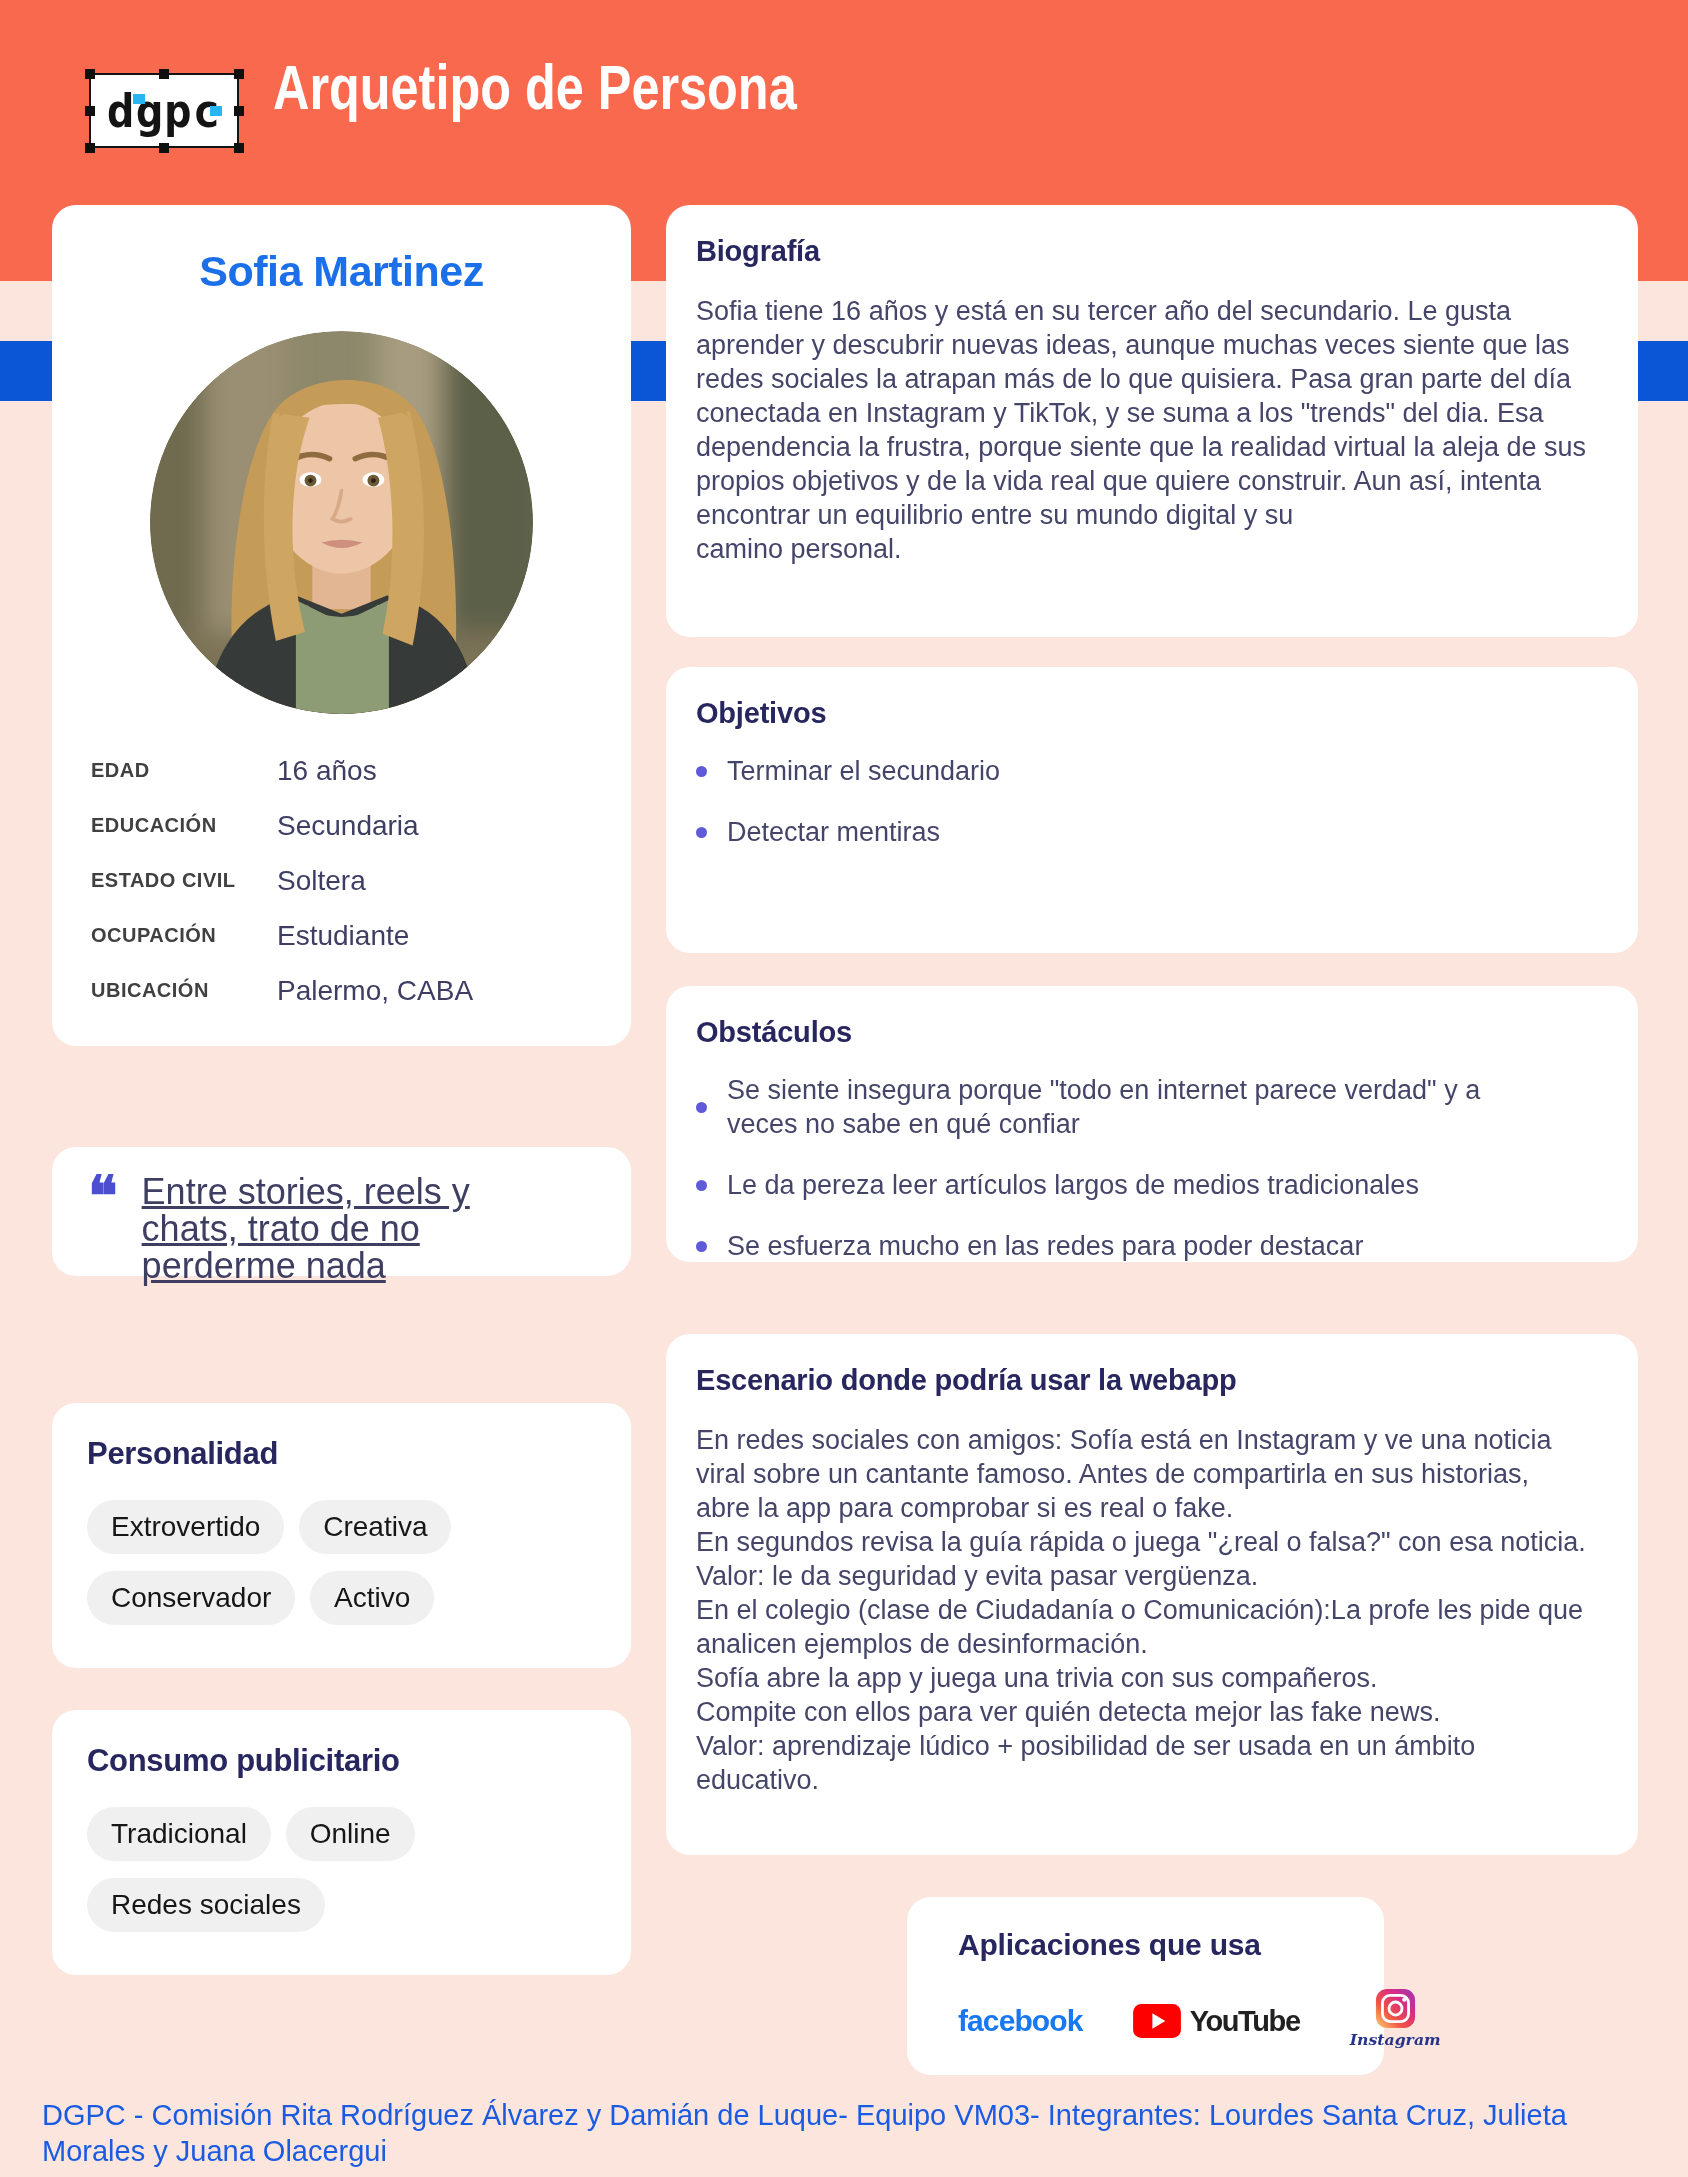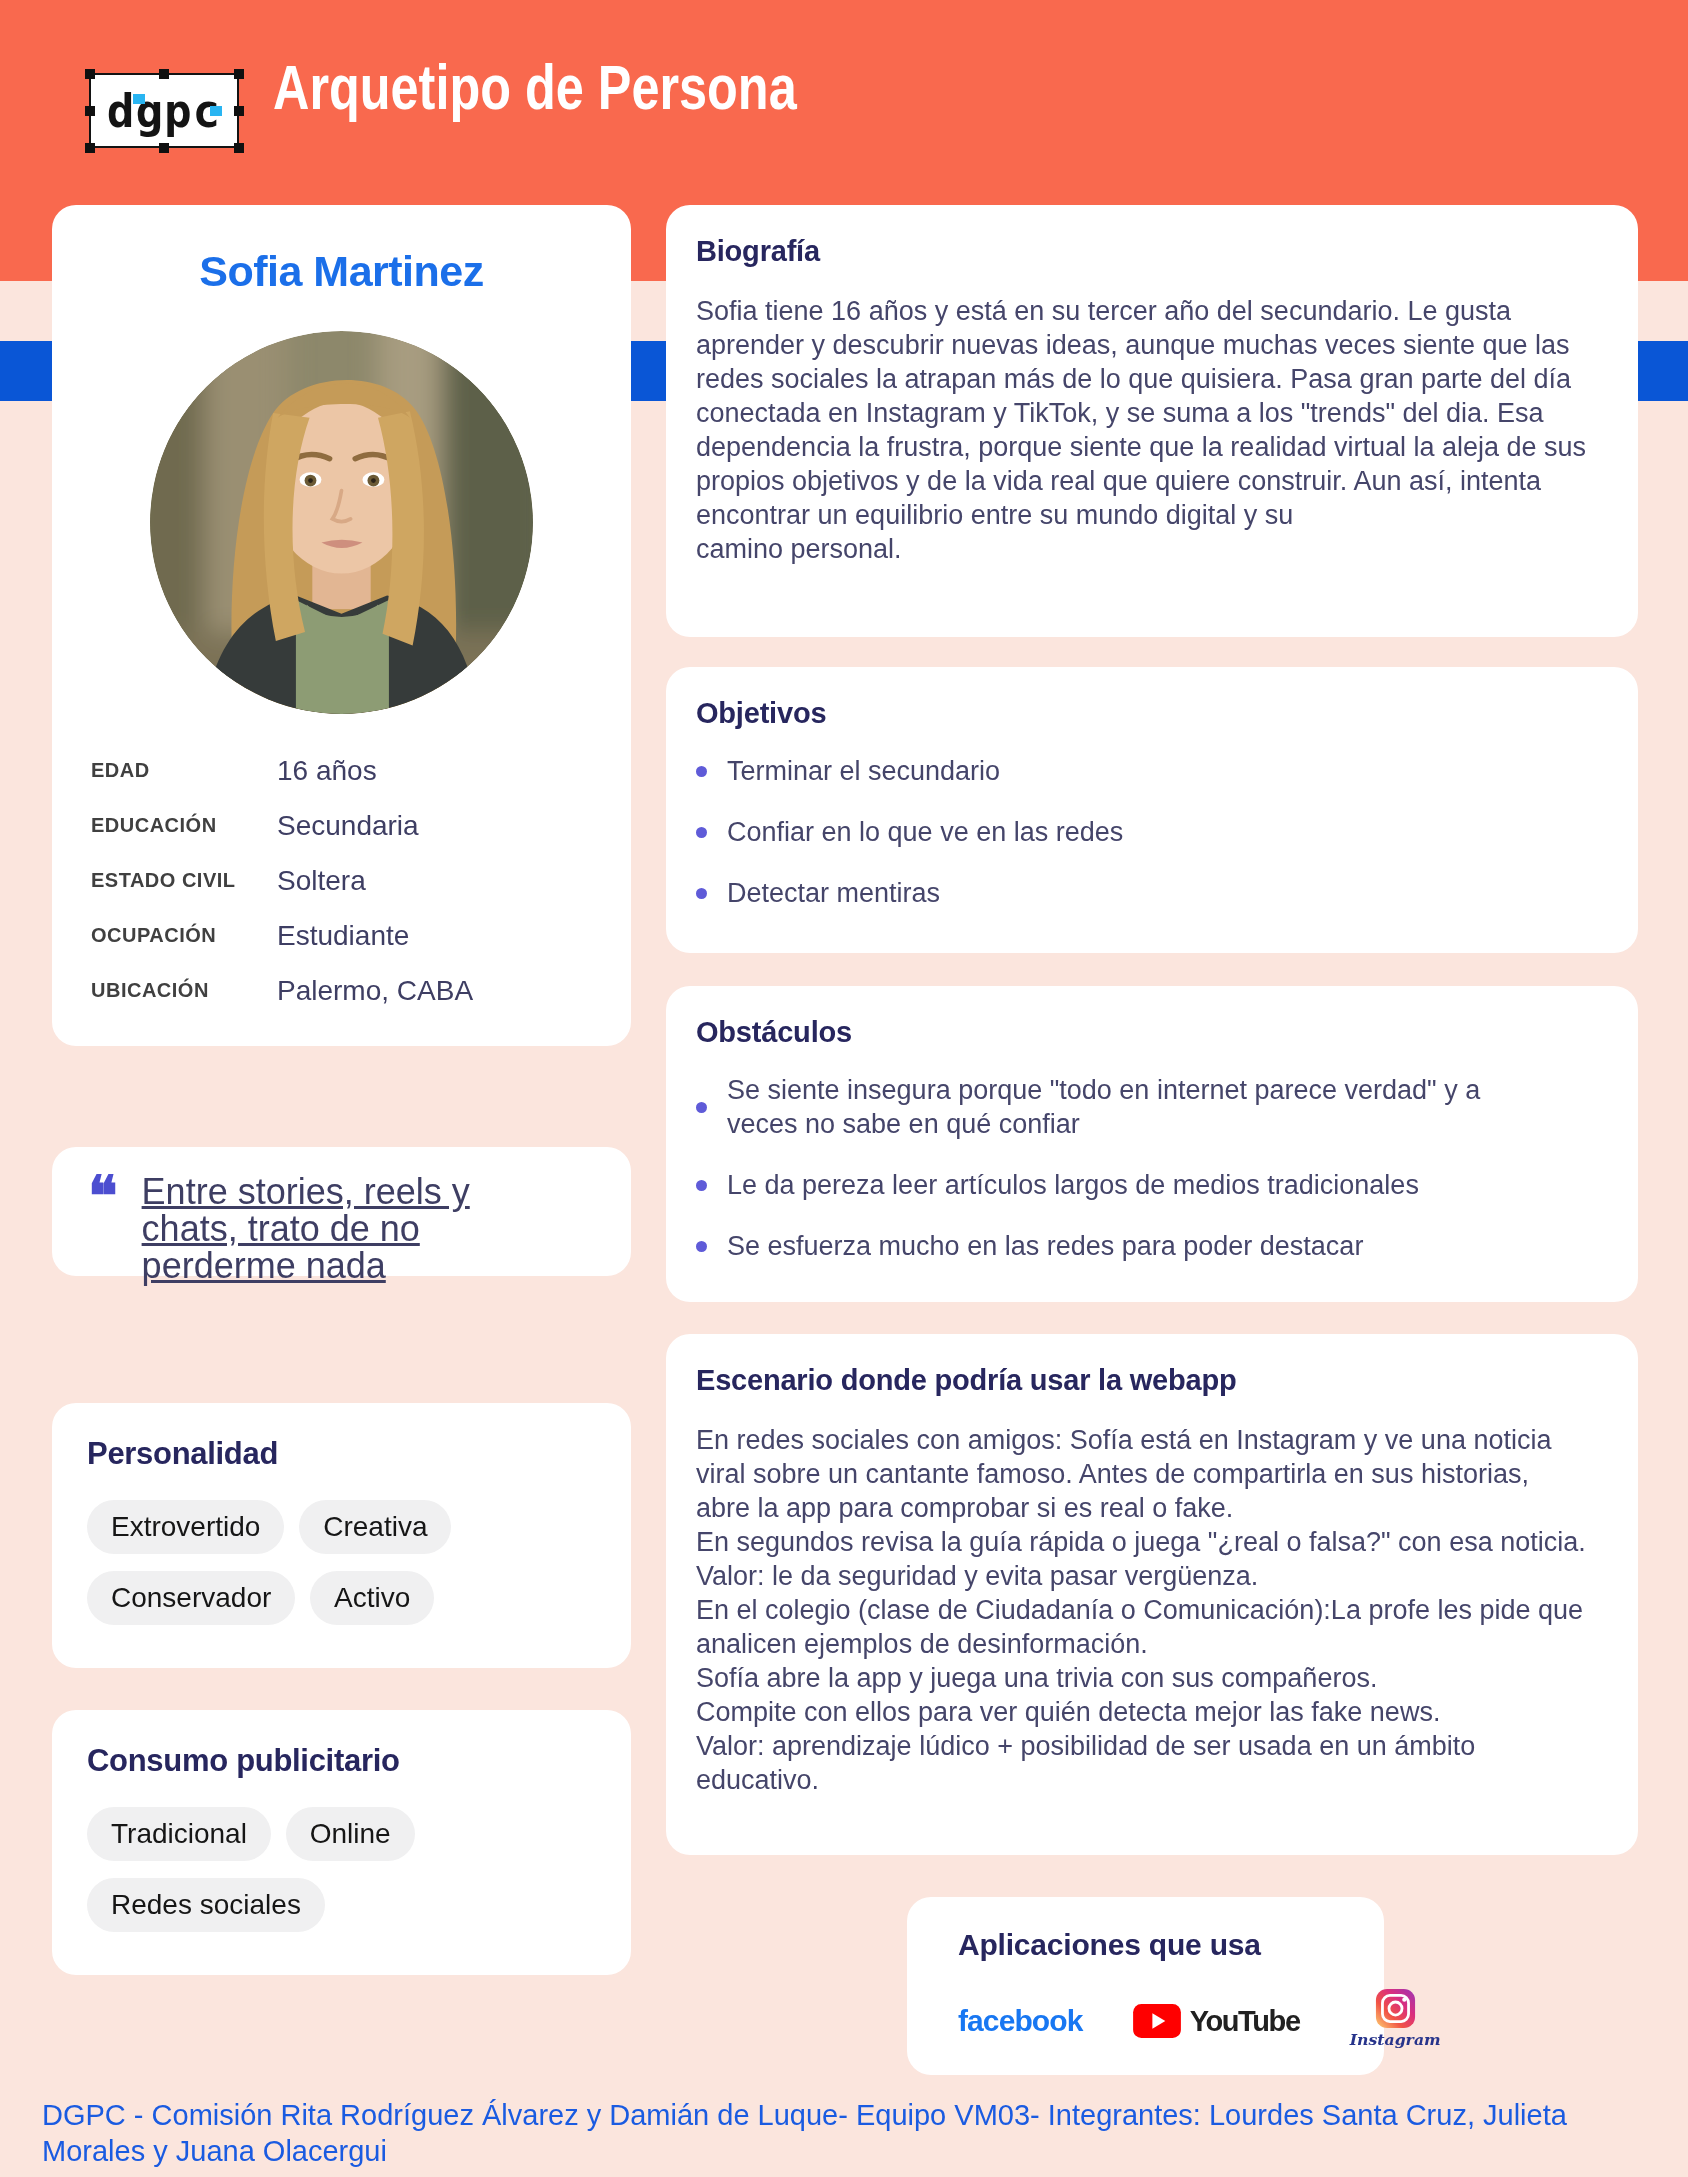--- a/index.html
+++ b/index.html
@@ -25,21 +25,21 @@
                 font-weight:bold;transform:scaleX(0.8);transform-origin:left center;
                 letter-spacing:0px;white-space:nowrap;}
   
   .card{position:absolute;background:#ffffff;border-radius:24px;}
   .c-profile{left:52px;top:205px;width:579px;height:841px;}
   .c-quote{left:52px;top:1147px;width:579px;height:129px;}
   .c-personality{left:52px;top:1403px;width:579px;height:265px;}
   .c-consumo{left:52px;top:1710px;width:579px;height:265px;}
   .c-bio{left:666px;top:205px;width:972px;height:432px;}
   .c-objetivos{left:666px;top:667px;width:972px;height:286px;}
-  .c-obstaculos{left:666px;top:986px;width:972px;height:316px;}
+  .c-obstaculos{left:666px;top:986px;width:972px;height:276px;}
   .c-escenario{left:666px;top:1334px;width:972px;height:521px;}
   .c-apps{left:907px;top:1897px;width:477px;height:178px;}
   
   .persona-name{margin-top:42px;text-align:center;font-size:43px;font-weight:bold;
                 color:#1B6FE9;letter-spacing:-0.5px;}
   .avatar{position:absolute;left:98px;top:126px;width:383px;height:383px;border-radius:50%;
           overflow:hidden;}
   .attrs{position:absolute;left:39px;top:538px;right:33px;}
   .attr-row{display:flex;align-items:center;height:55px;}
   .attr-label{width:186px;font-size:20px;font-weight:bold;color:#404040;letter-spacing:0.5px;}
@@ -212,24 +212,20 @@
     </div>
   </div>
 
   <div class="card c-objetivos">
     <div class="sec-inner">
       <div class="sec-title">Objetivos</div>
       <ul class="bullets">
         <li>
           <span class="dot"></span>
           <span class="b-text">Terminar el secundario</span>
-          </li>
-        <li>
-          <span class="dot"></span>
-          <span class="b-text">Confiar en lo que ve en las redes</span>
           </li>
         <li>
           <span class="dot"></span>
           <span class="b-text">Detectar mentiras</span>
           </li>
       </ul>
     </div>
   </div>
 
   <div class="card c-obstaculos">

